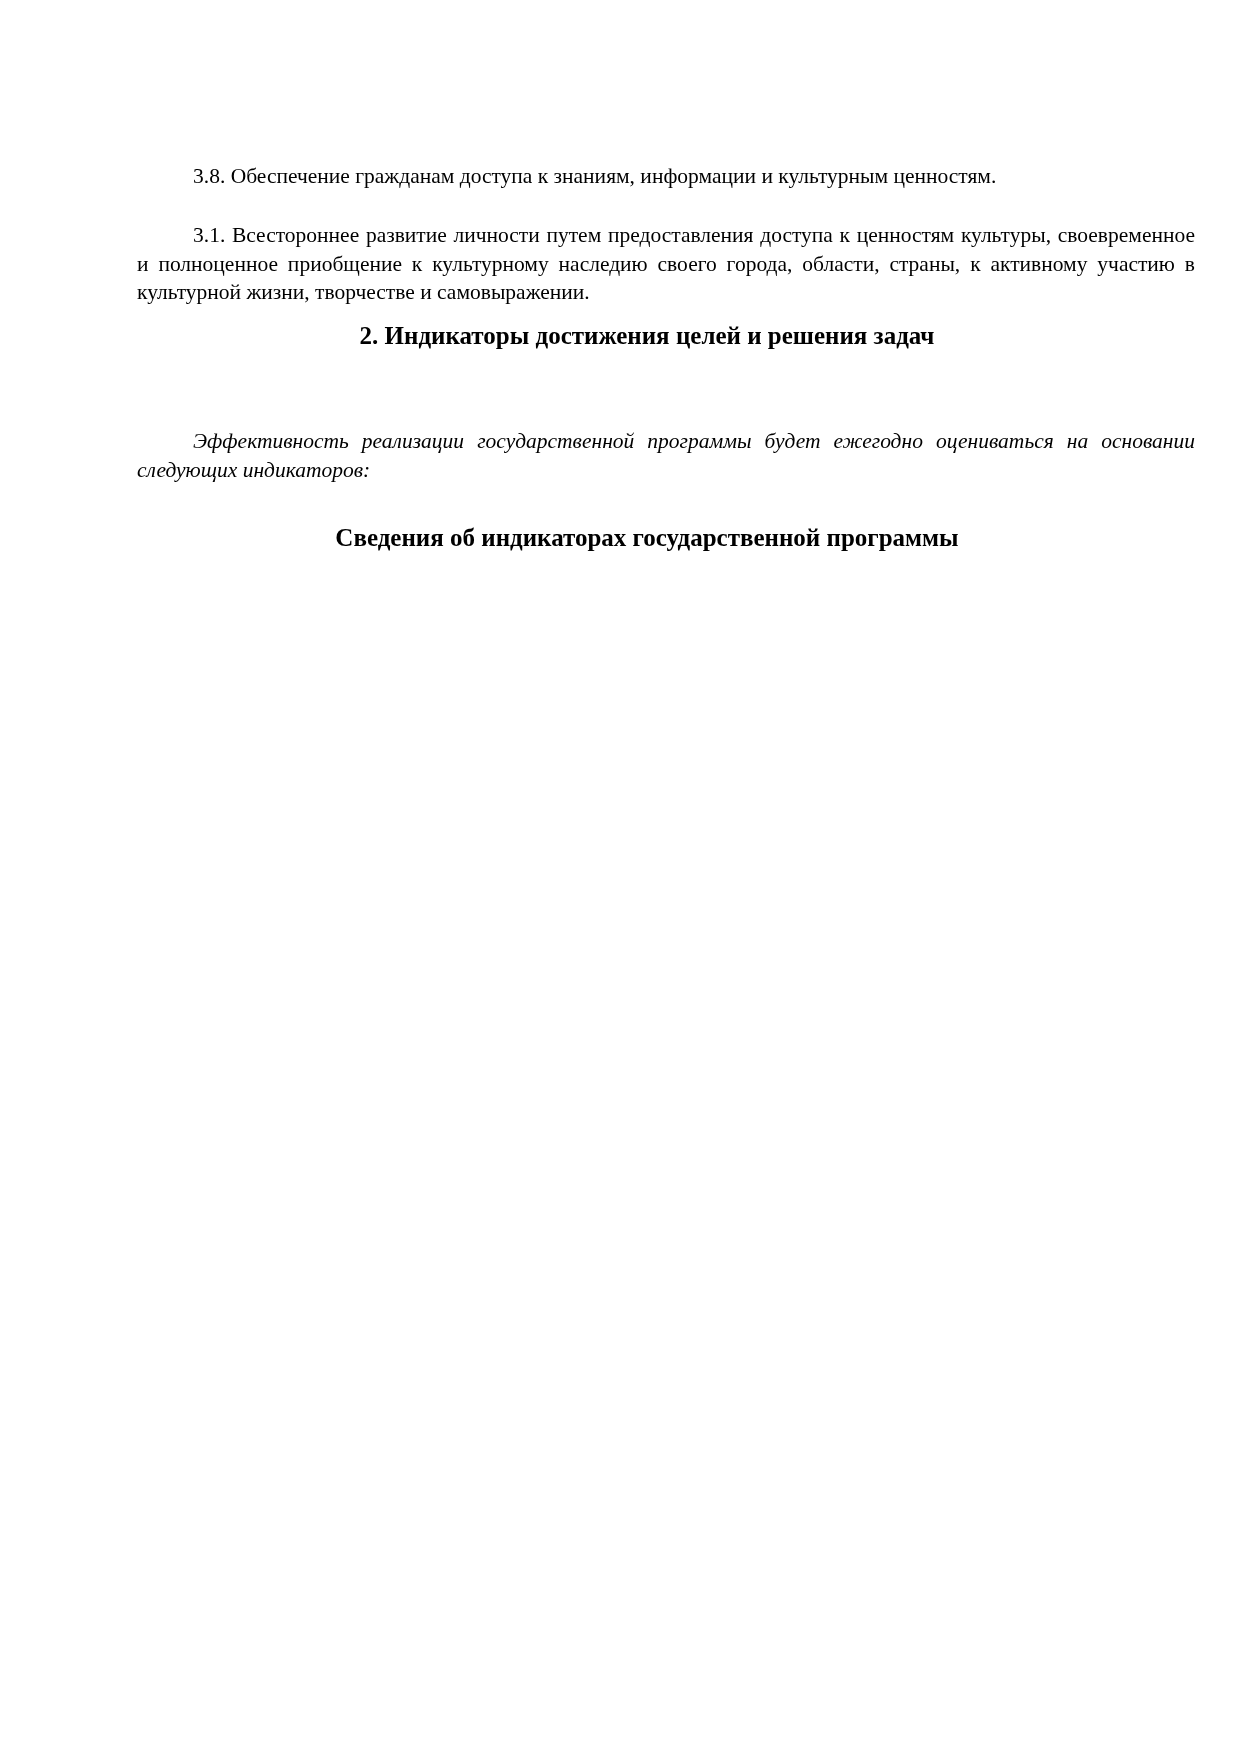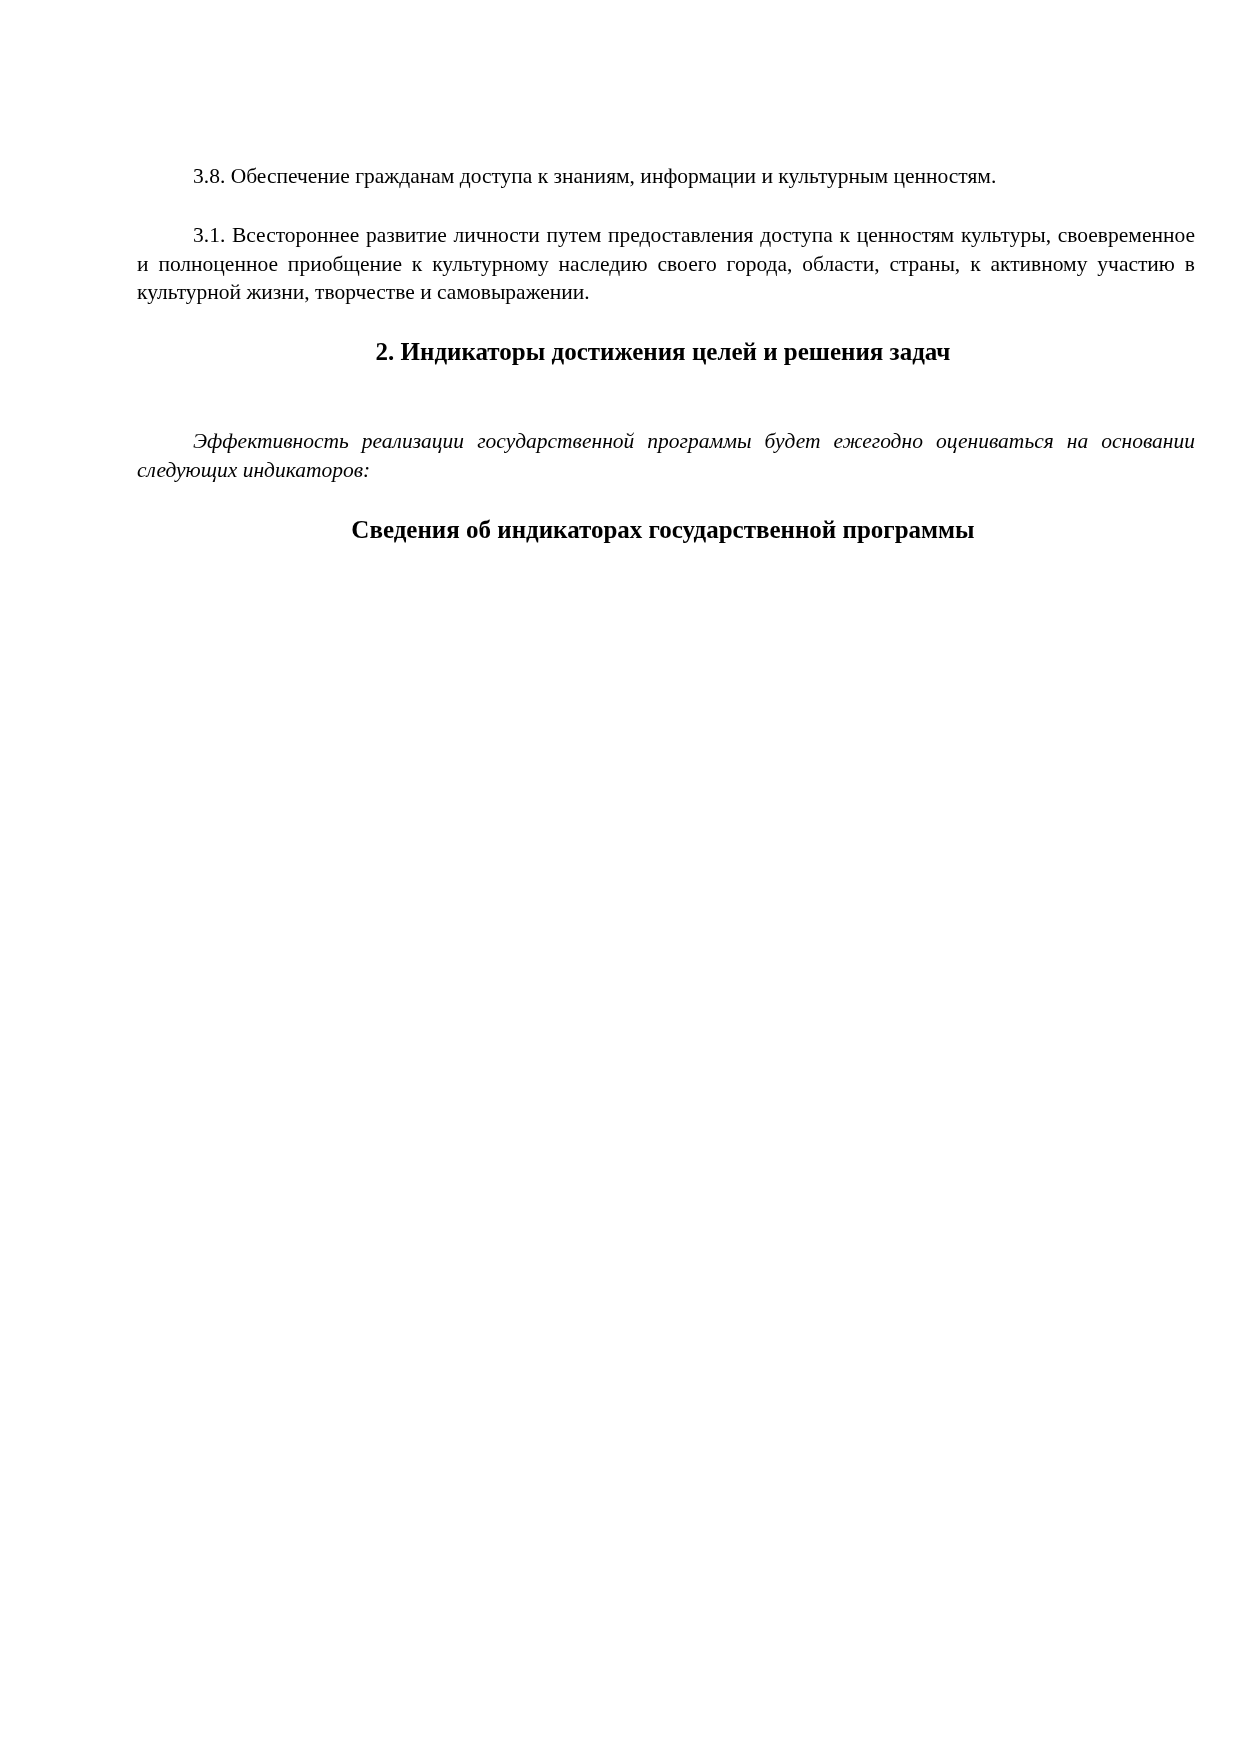--- a/index.html
+++ b/index.html
@@ -35,38 +35,38 @@
       text-align-last: left;
     }
     .heading {
       position: absolute;
       left: 0;
       width: 1058px;
       font-size: 25px;
       font-weight: bold;
       line-height: 35px;
       text-align: center;
-      margin: 16px;
+      margin: 0;
     }
     .heading span {
       display: block;
     }
   </style>
 </head>
 <body>
 
 <div class="page">
 
   <p class="para last-left" style="top:147px;">3.8. Обеспечение гражданам доступа к знаниям, информации и культурным ценностям.</p>
 
   <p class="para last-left" style="top:206px;">3.1. Всестороннее развитие личности путем предоставления доступа к ценностям культуры, своевременное и полноценное приобщение к культурному наследию своего города, области, страны, к активному участию в культурной жизни, творчестве и самовыражении.</p>
 
   <h2 class="heading" style="top:318px;">
     <span>2. Индикаторы достижения целей и решения задач</span>
   </h2>
 
   <p class="para last-left" style="top:412px;font-style:italic;">Эффективность реализации государственной программы будет ежегодно оцениваться на основании следующих индикаторов:</p>
 
-  <h3 class="heading" style="top:496px;">
+  <h3 class="heading" style="top:520px;">
     <span>Сведения об индикаторах государственной программы</span>
   </h3>
 
 </div>
 
 </body></html>

